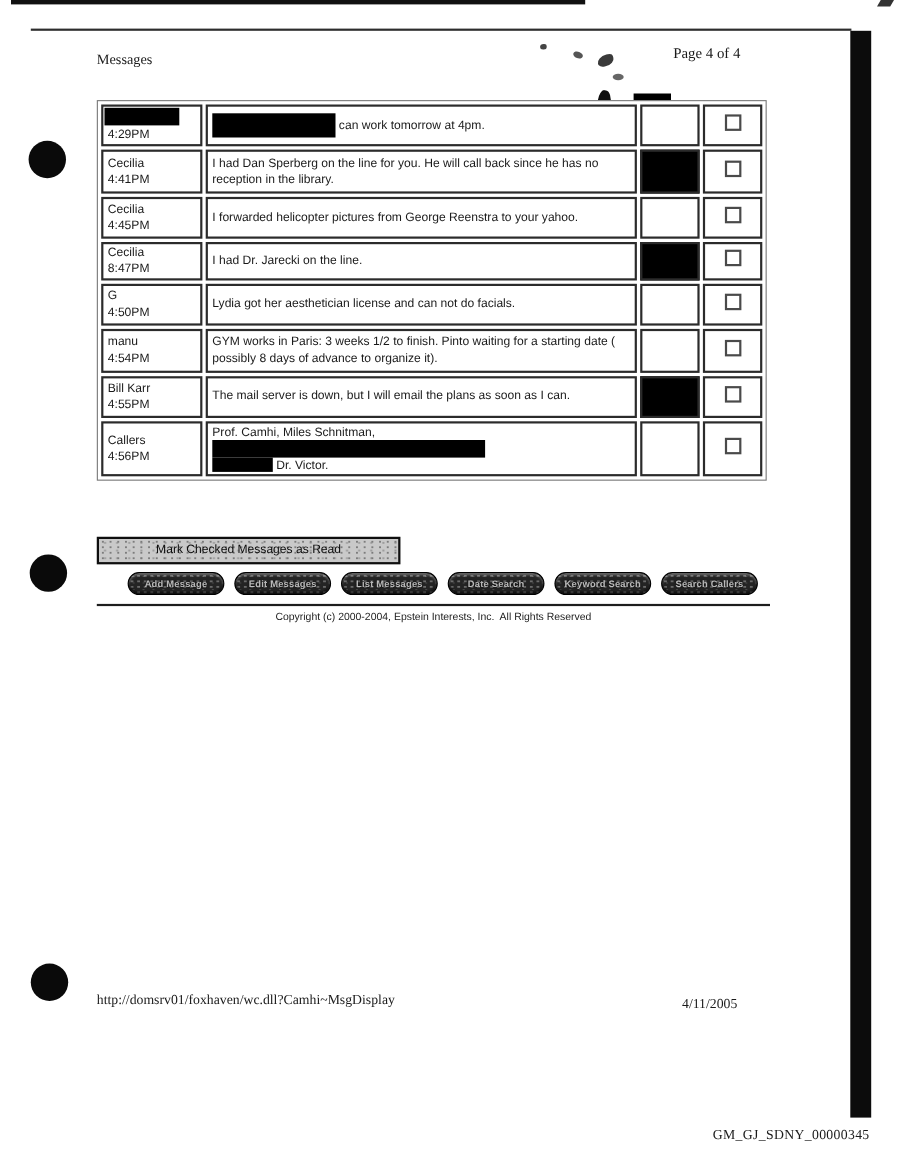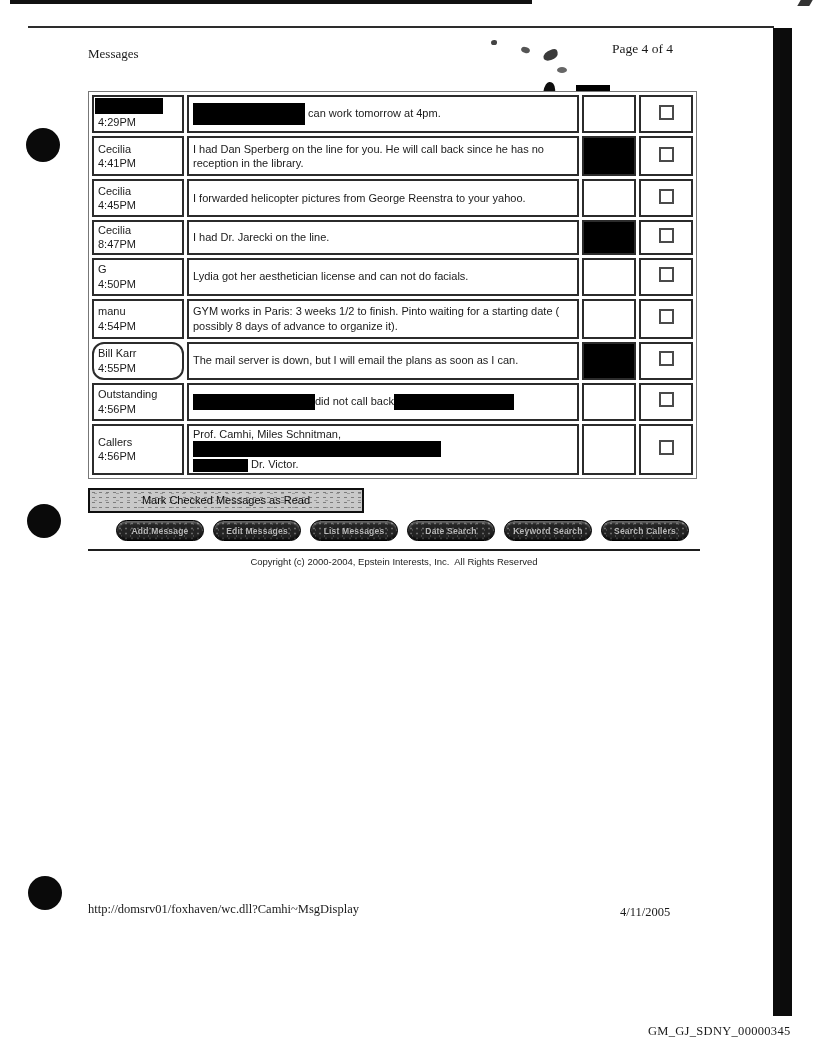--- a/index.html
+++ b/index.html
@@ -135,35 +135,26 @@
         <tr>
           <td class="caller-cell" style="height: 34px;">
             <div>manu</div>
             <div>4:54PM</div>
           </td>
           <td class="msg-cell"><span>GYM works in Paris: 3 weeks 1/2 to finish. Pinto waiting for a starting date ( possibly 8 days of advance to organize it).</span></td>
           <td class="status-cell"></td>
           <td class="check-cell"><span class="checkbox"></span></td>
         </tr>
         <tr>
-          <td class="caller-cell" style="height: 32px; border-radius: 12px;">
+          <td class="caller-cell" style="height: 32px;">
             <div>Bill Karr</div>
             <div>4:55PM</div>
           </td>
           <td class="msg-cell"><span>The mail server is down, but I will email the plans as soon as I can.</span></td>
           <td class="status-cell black"></td>
-          <td class="check-cell"><span class="checkbox"></span></td>
-        </tr>
-        <tr>
-          <td class="caller-cell" style="height: 32px;">
-            <div>Outstanding</div>
-            <div>4:56PM</div>
-          </td>
-          <td class="msg-cell"><span class="redact" style="width: 122px; height: 16px;"></span><span>did not call back</span><span class="redact" style="width: 120px; height: 16px;"></span></td>
-          <td class="status-cell"></td>
           <td class="check-cell"><span class="checkbox"></span></td>
         </tr>
         <tr>
           <td class="caller-cell" style="height: 36px;">
             <div>Callers</div>
             <div>4:56PM</div>
           </td>
           <td class="msg-cell"><span>Prof. Camhi, Miles Schnitman, </span><span class="redact" style="width: 248px; height: 16px;"></span><br><span class="redact" style="width: 55px; height: 13px;"></span><span> Dr. Victor.</span></td>
           <td class="status-cell"></td>
           <td class="check-cell"><span class="checkbox"></span></td>

